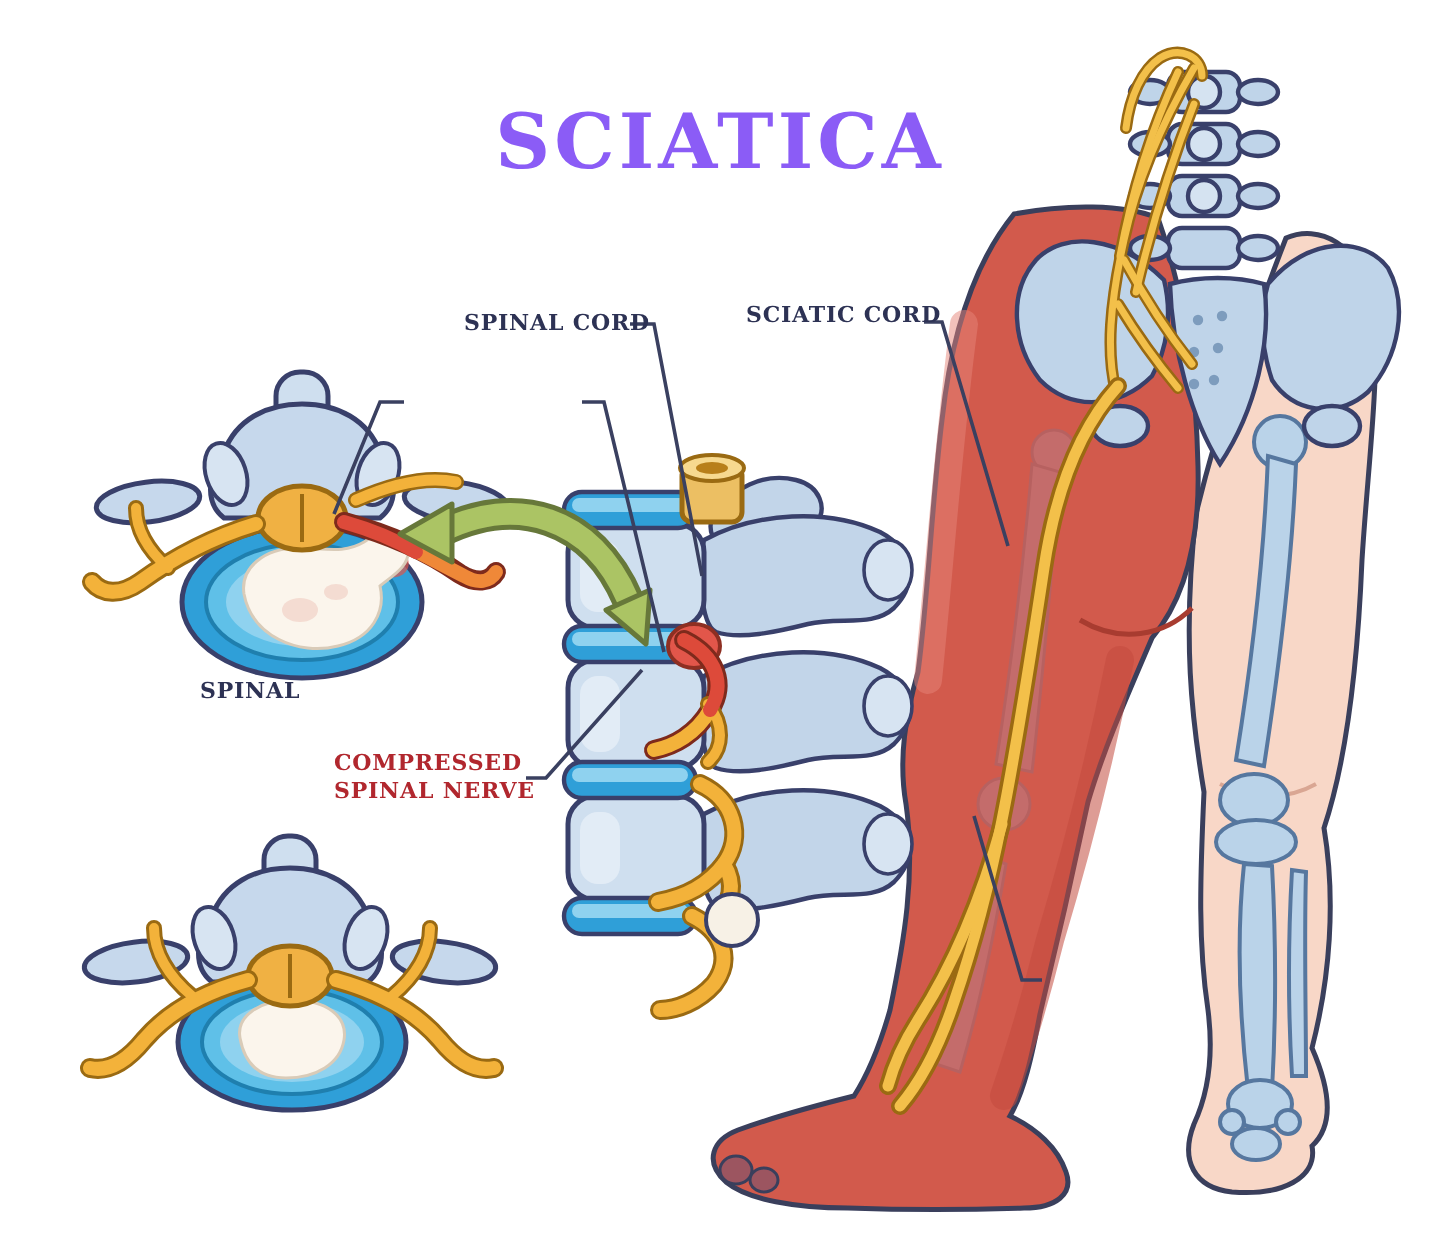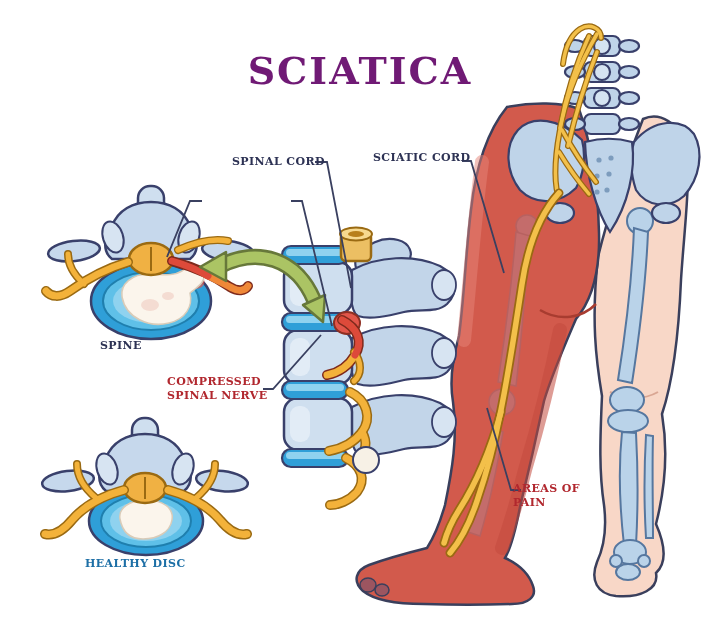--- a/index.html
+++ b/index.html
@@ -1,19 +1,19 @@
 <!DOCTYPE html>
 <html><head>
 <meta charset="utf-8">
 <style>
   html,body{margin:0;padding:0;background:#ffffff;}
   #stage{position:relative;width:720px;height:629px;background:#ffffff;overflow:hidden;
          font-family:"DejaVu Serif",serif;}
   .title{position:absolute;left:0;right:0;top:48px;text-align:center;
-         font-size:38px;font-weight:bold;letter-spacing:2px;color:#701a75;}
+         font-size:38px;font-weight:bold;letter-spacing:2px;color:#8b5cf6;}
   .label{position:absolute;font-weight:bold;font-size:11px;letter-spacing:.4px;
          line-height:1.25;text-align:left;}
   .navy{color:#2d3254}
   .red{color:#b1272e}
   .blue{color:#1d6fa6}
   .nowrap{white-space:nowrap}
   svg{position:absolute;left:0;top:0;}
 </style>
 </head>
 <body>
@@ -297,19 +297,17 @@
 
 <div class="title">SCIATICA</div>
 
 <div class="label navy nowrap" style="left:232px;top:155px">SPINAL CORD</div>
 
 <div class="label navy nowrap" style="left:373px;top:151px">SCIATIC CORD</div>
 
 
 <div class="label red" style="left:167px;top:375px;width:102px">COMPRESSED SPINAL NERVE</div>
 
-<div class="label red" style="left:513px;top:482px;width:84px">AREAS OF PAIN</div>
-
-<div class="label navy" style="left:100px;top:339px;width:100px">SPINE</div>
-
-<div class="label blue" style="left:85px;top:557px;width:140px">HEALTHY DISC</div>
+
+<div class="label navy" style="left:100px;top:339px;width:100px">SPINAL</div>
+
 
 </div>
 
 </body></html>

